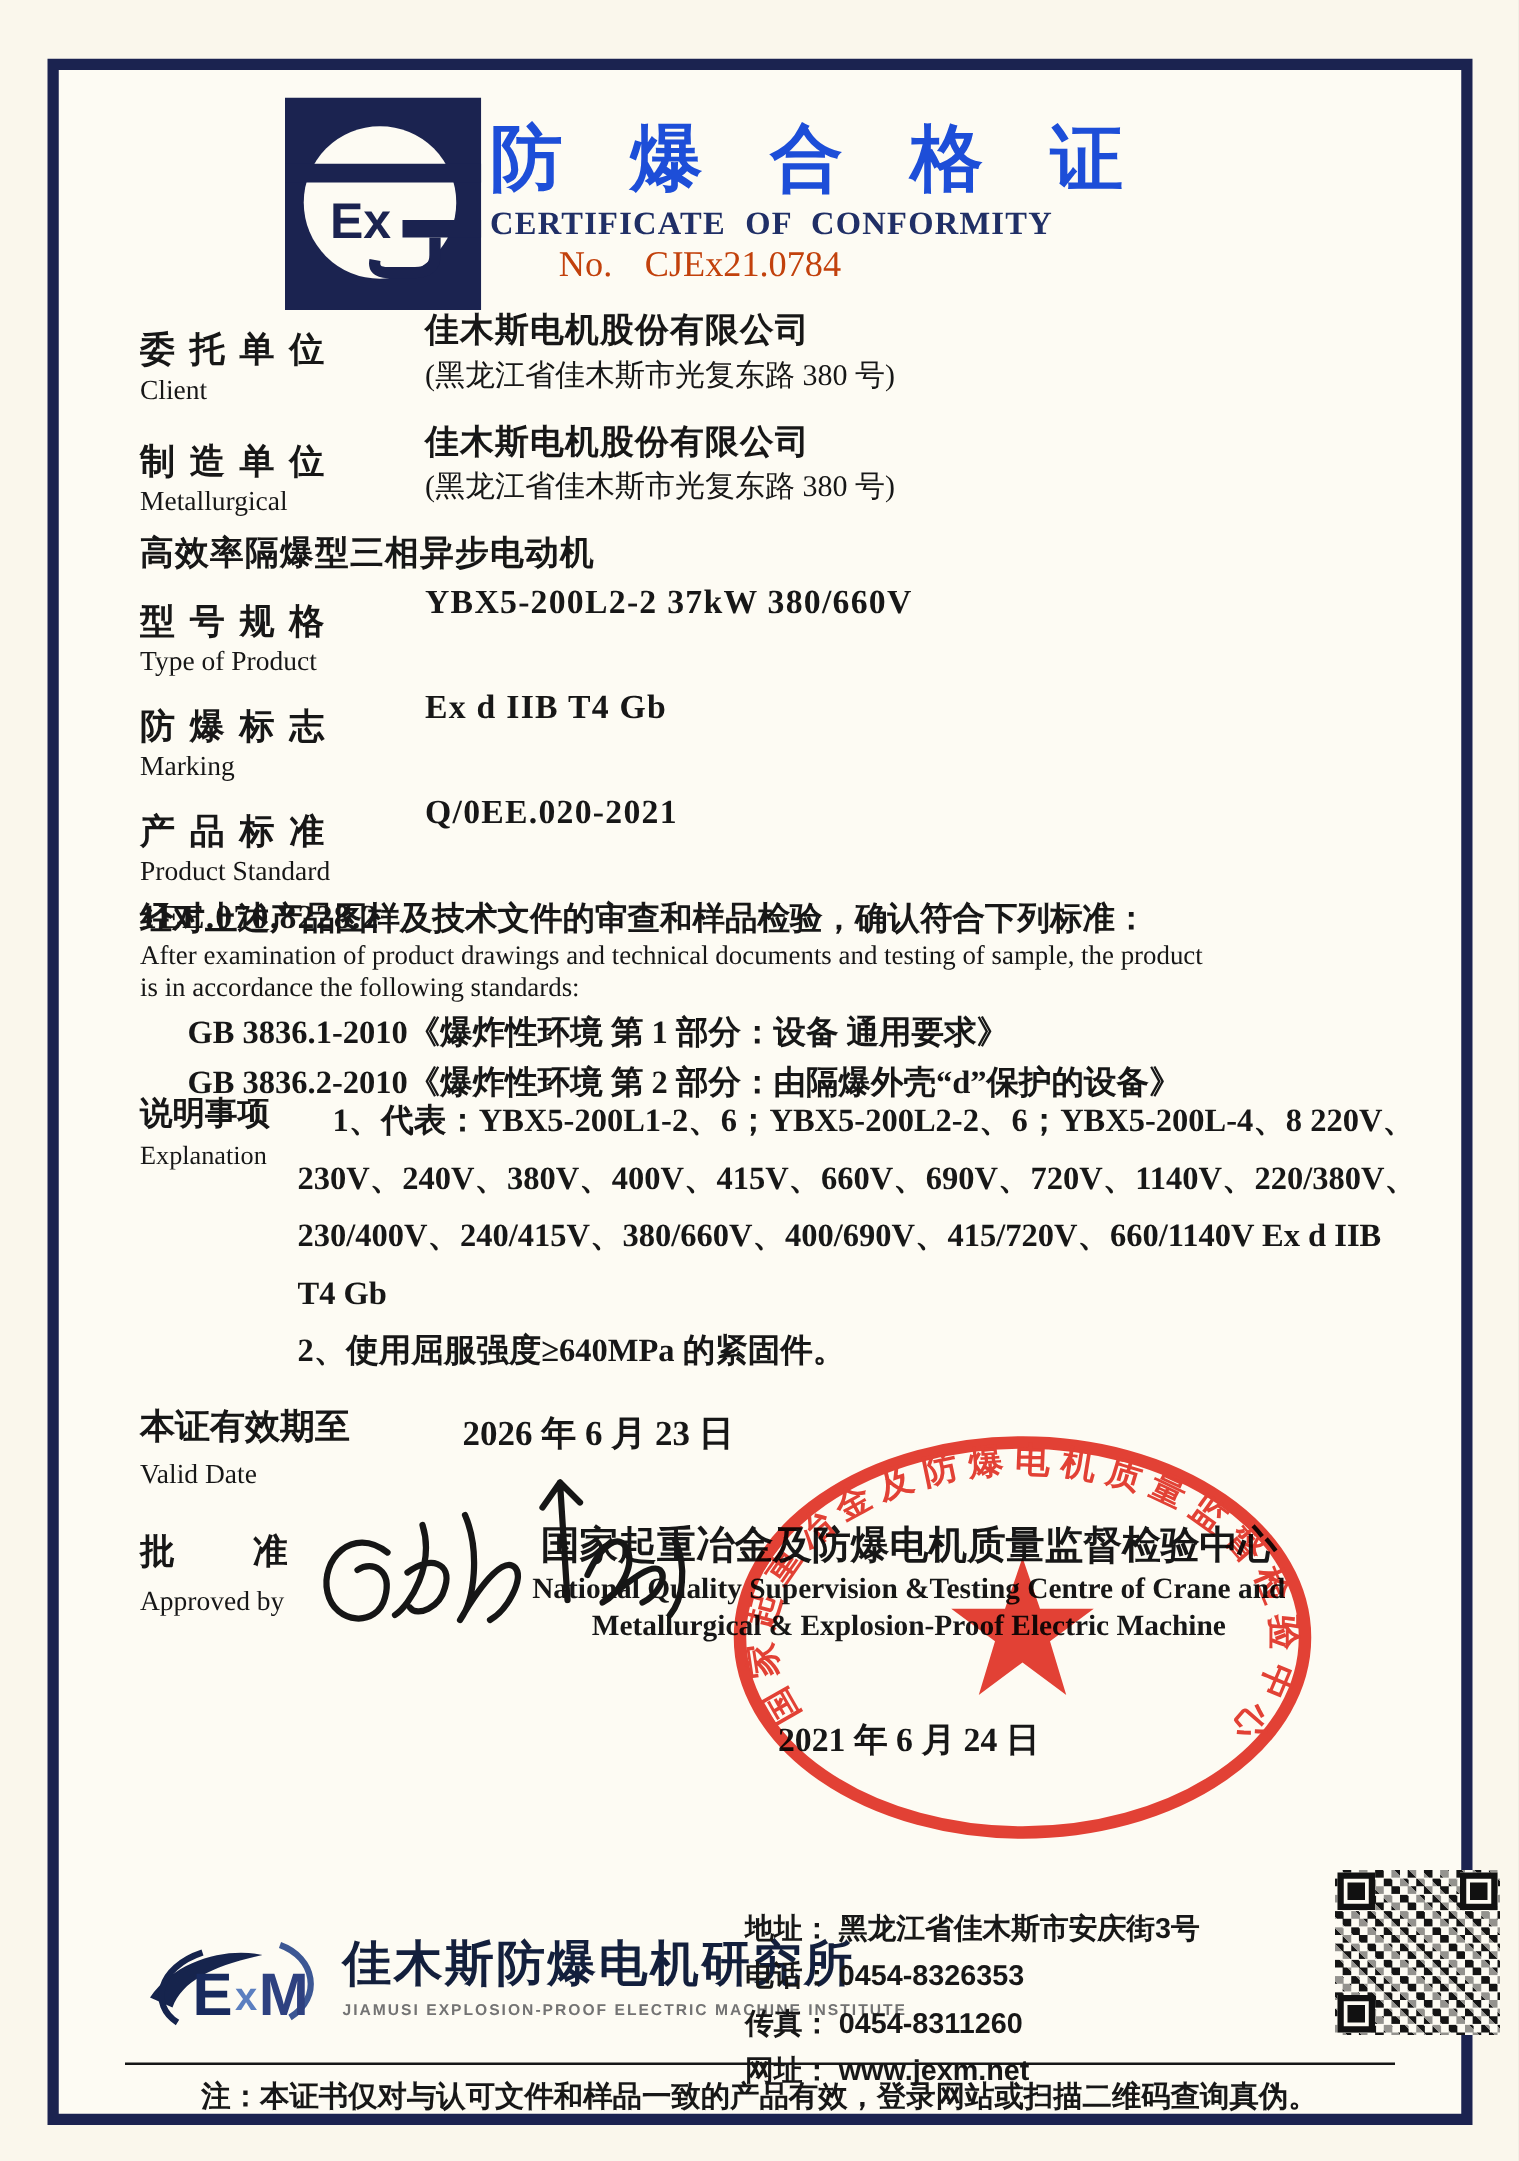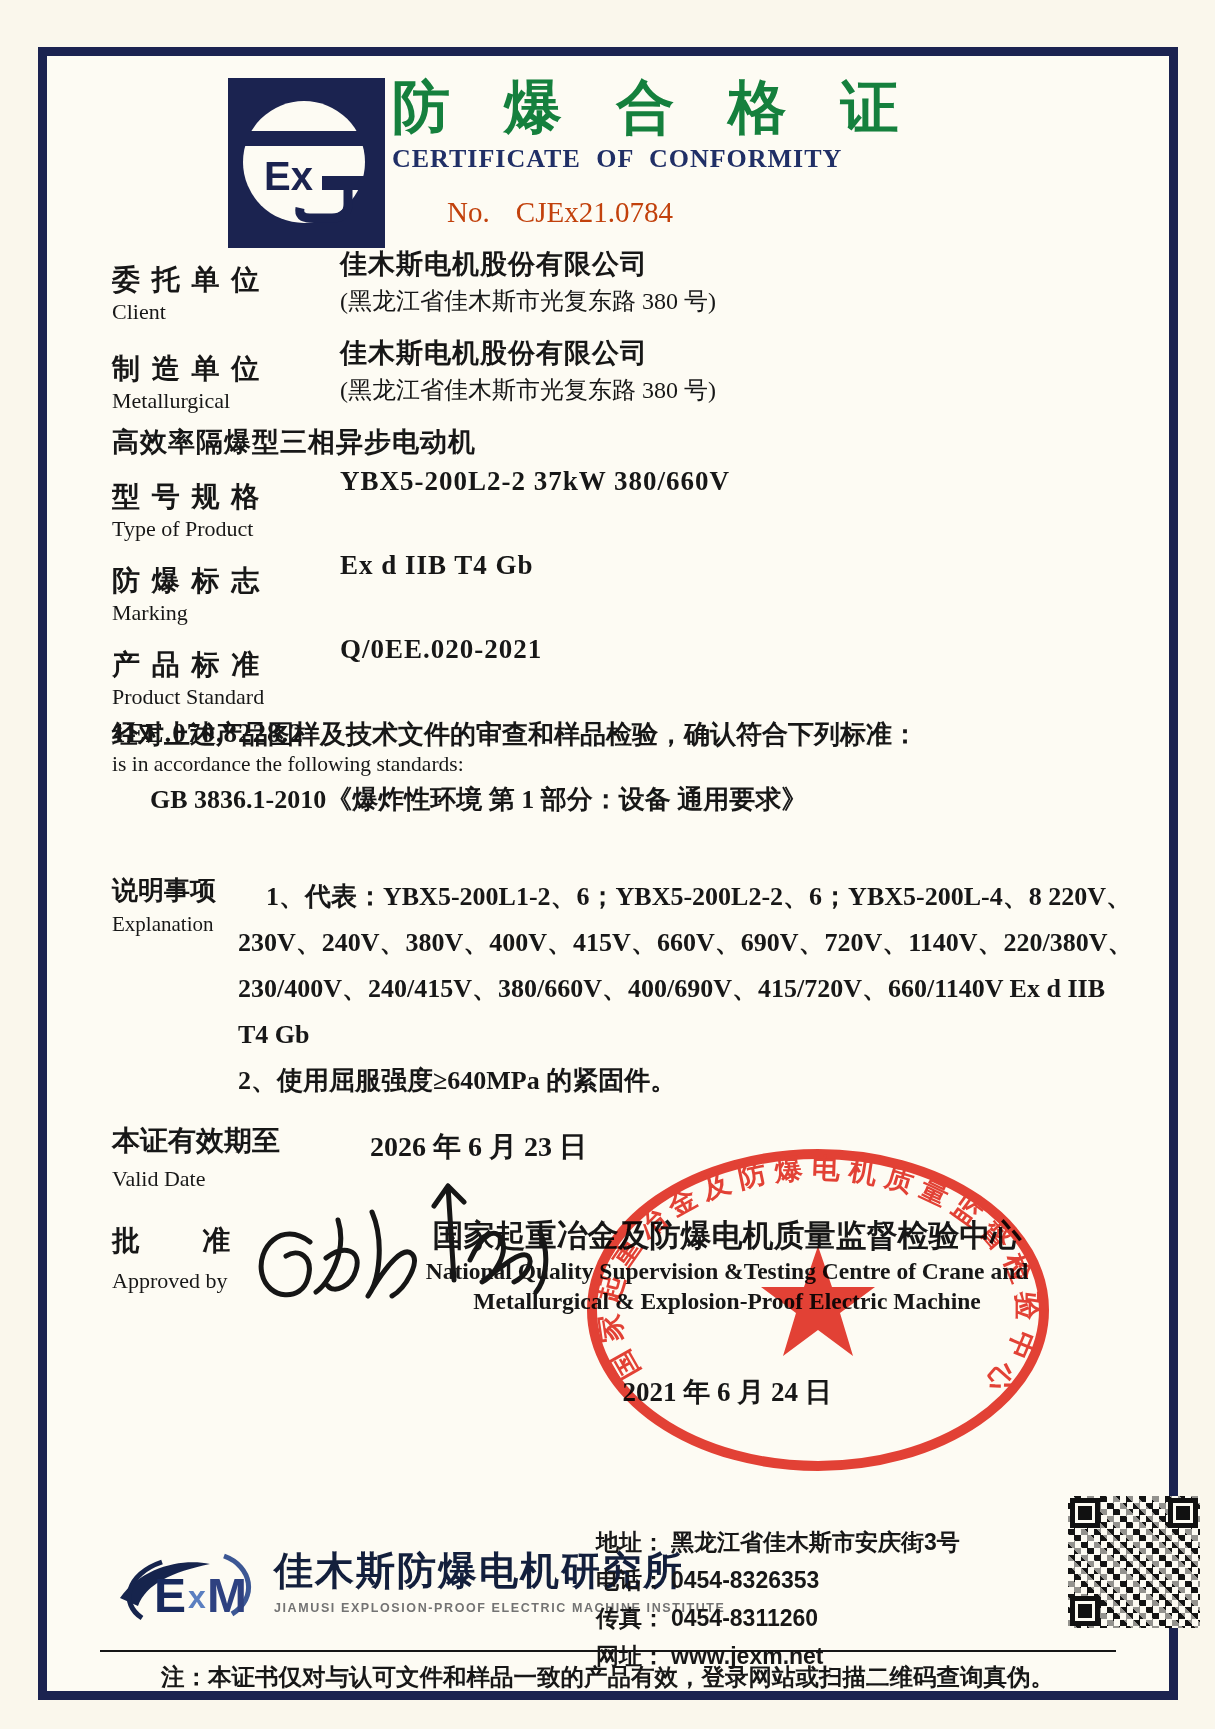--- a/index.html
+++ b/index.html
@@ -10,21 +10,21 @@
   }
   .frame{
     position:absolute;left:38px;top:47px;width:1140px;height:1653px;
     border:9px solid #1b2350;box-sizing:border-box;background:#fdfbf3;
   }
   
   .logo-ex{position:absolute;left:228px;top:78px;width:157px;height:170px;}
   .title-block{position:absolute;left:392px;top:76px;width:430px;text-align:center;}
   .title-cn{
     font-family:"Liberation Sans","DejaVu Sans",sans-serif;
-    font-size:58px;font-weight:bold;color:#15803d;letter-spacing:6px;word-spacing:26px;line-height:62px;white-space:nowrap;
+    font-size:58px;font-weight:bold;color:#1d4ed8;letter-spacing:6px;word-spacing:26px;line-height:62px;white-space:nowrap;margin-top:20px;
   }
   .title-en{
     margin-top:6px;font-size:26px;font-weight:bold;color:#202f66;letter-spacing:1px;word-spacing:8px;white-space:nowrap;
   }
   .no-line{position:absolute;left:330px;top:196px;width:460px;text-align:center;font-size:29px;color:#c2410c;}
   .no-line .num{margin-left:26px;}
   
   .fields{position:absolute;left:112px;top:247px;width:980px;}
   .frow{display:flex;margin-bottom:6px;margin-top:0;}
   .frow.two{margin-bottom:11px;}
@@ -174,22 +174,24 @@
     </div>
     <div class="frow">
       <div class="fvalue">
           <div class="v1">1EE.070.8228.2</div>
         </div>
     </div>
   </div>
 
   <div class="statement">
     <div class="st-cn">经对上述产品图样及技术文件的审查和样品检验，确认符合下列标准：</div>
+    <div class="st-en">After examination of product drawings and technical documents and testing of sample, the product</div>
     <div class="st-en">is in accordance the following standards:</div>
     <div class="st-std first">GB 3836.1-2010《爆炸性环境 第 1 部分：设备 通用要求》</div>
+    <div class="st-std">GB 3836.2-2010《爆炸性环境 第 2 部分：由隔爆外壳“d”保护的设备》</div>
   </div>
 
   <div class="explain">
     <div class="ex-label">
       <div class="cn">说明事项</div>
       <div class="en">Explanation</div>
     </div>
     <div class="ex-text">
       <div class="l1">1、代表：YBX5-200L1-2、6；YBX5-200L2-2、6；YBX5-200L-4、8   220V、</div>
       <div>230V、240V、380V、400V、415V、660V、690V、720V、1140V、220/380V、</div>

